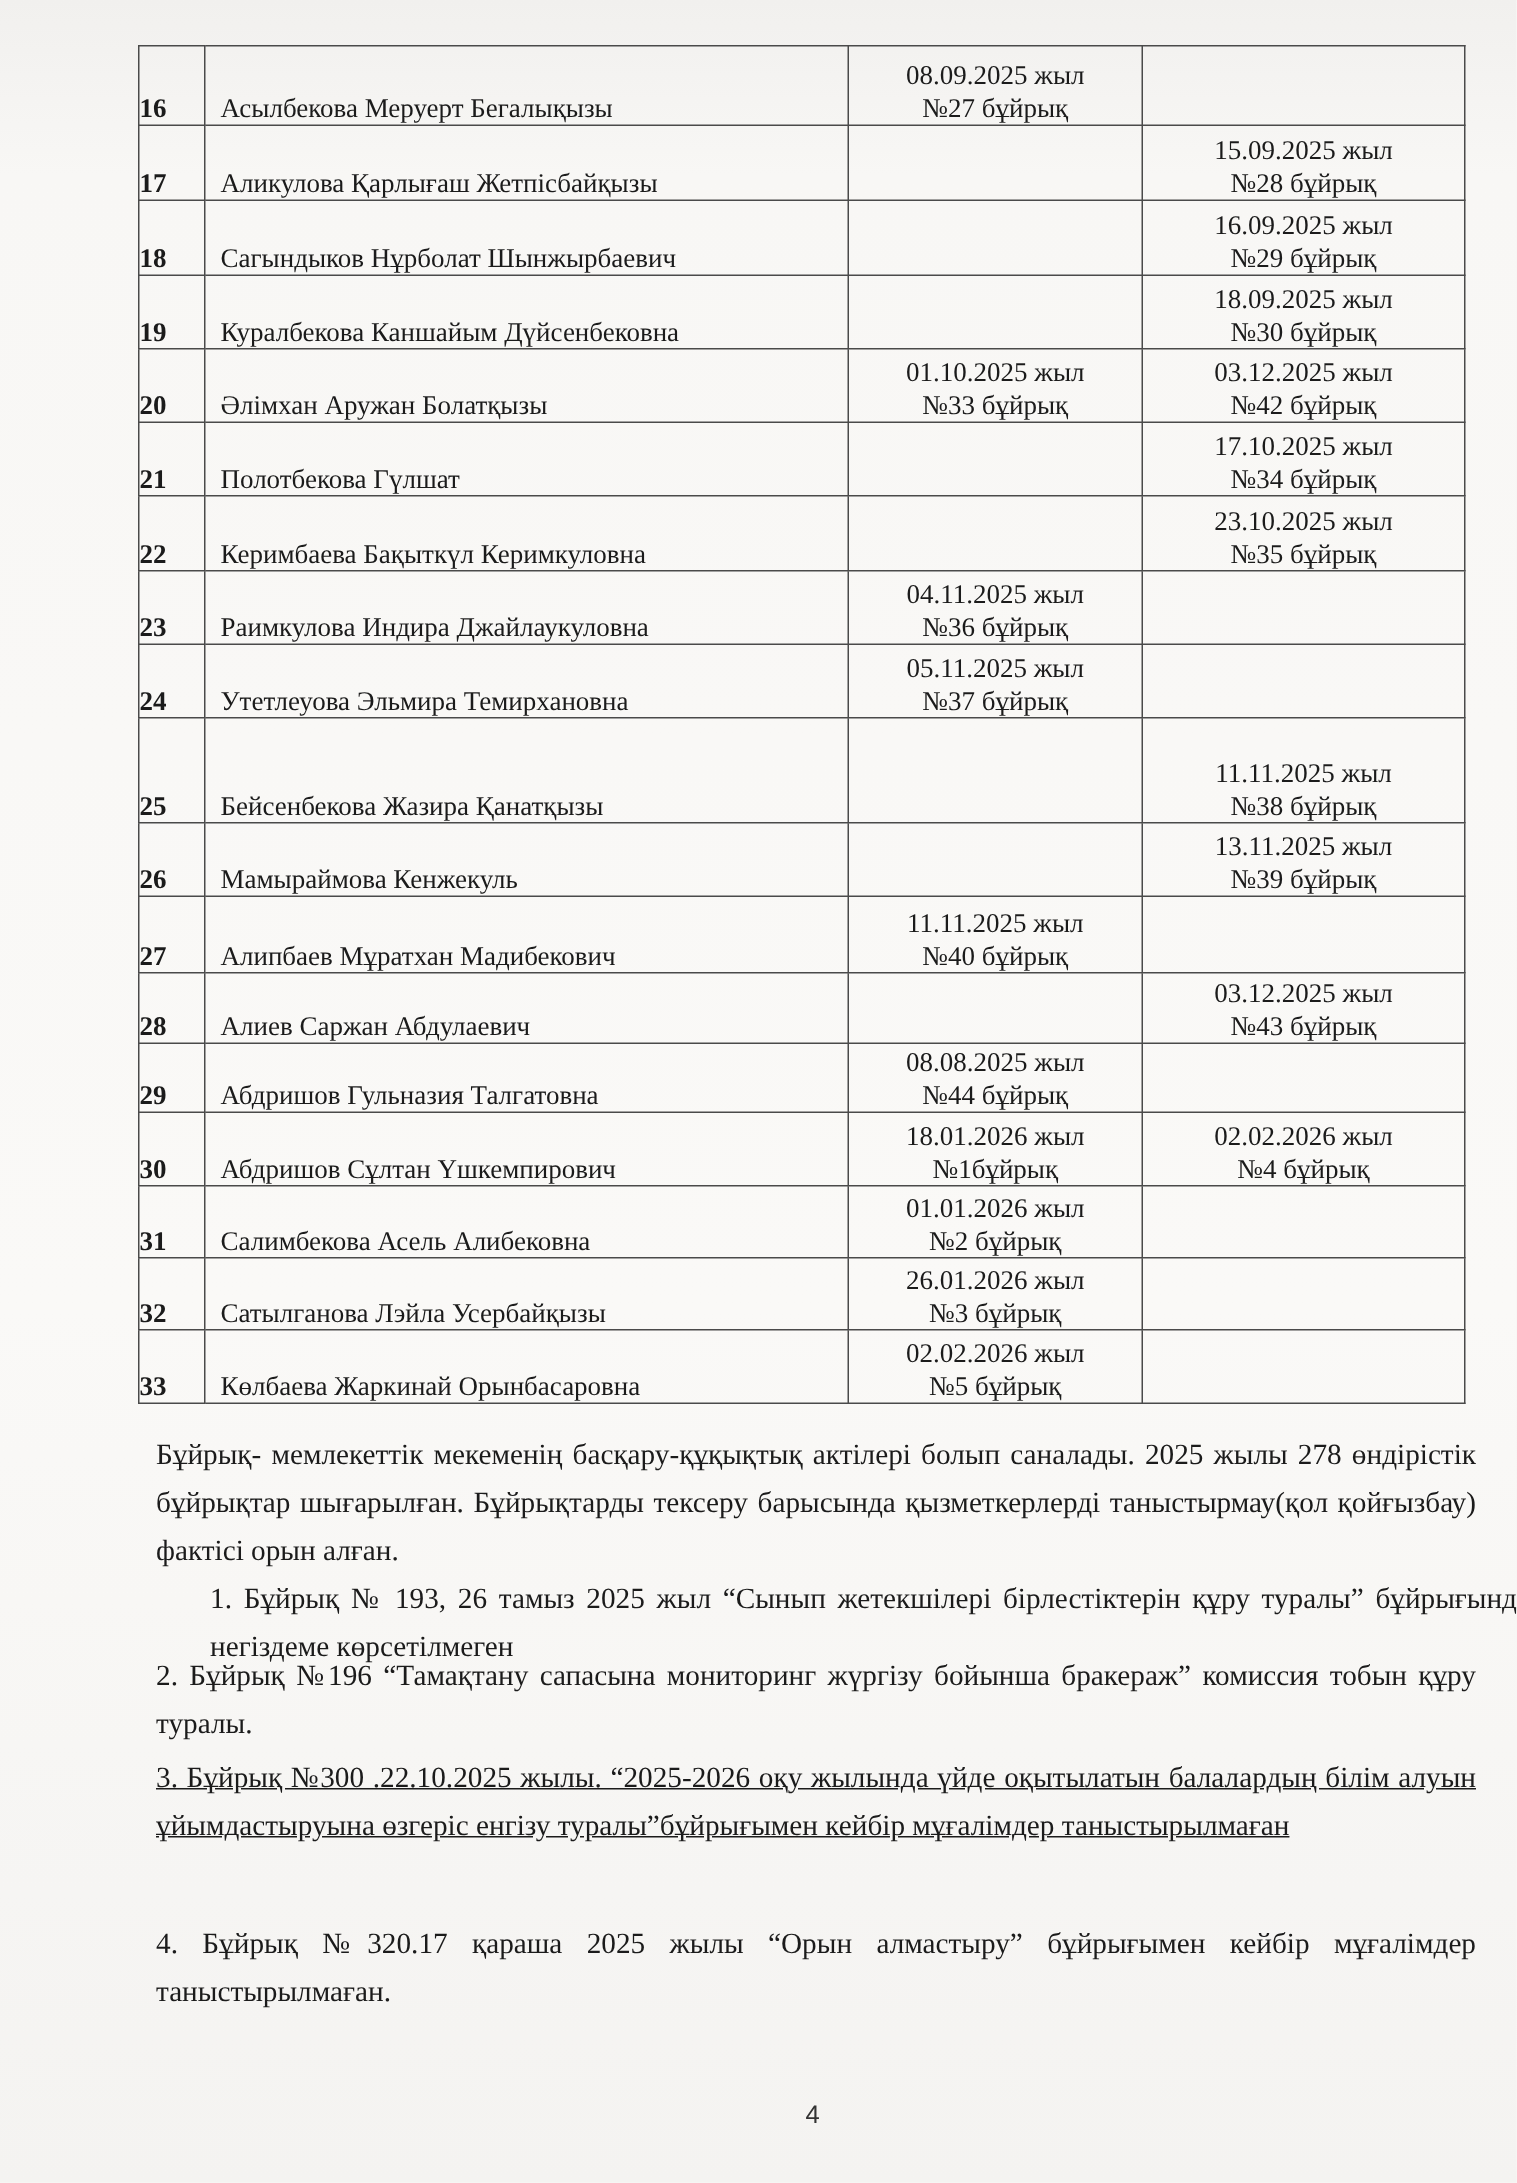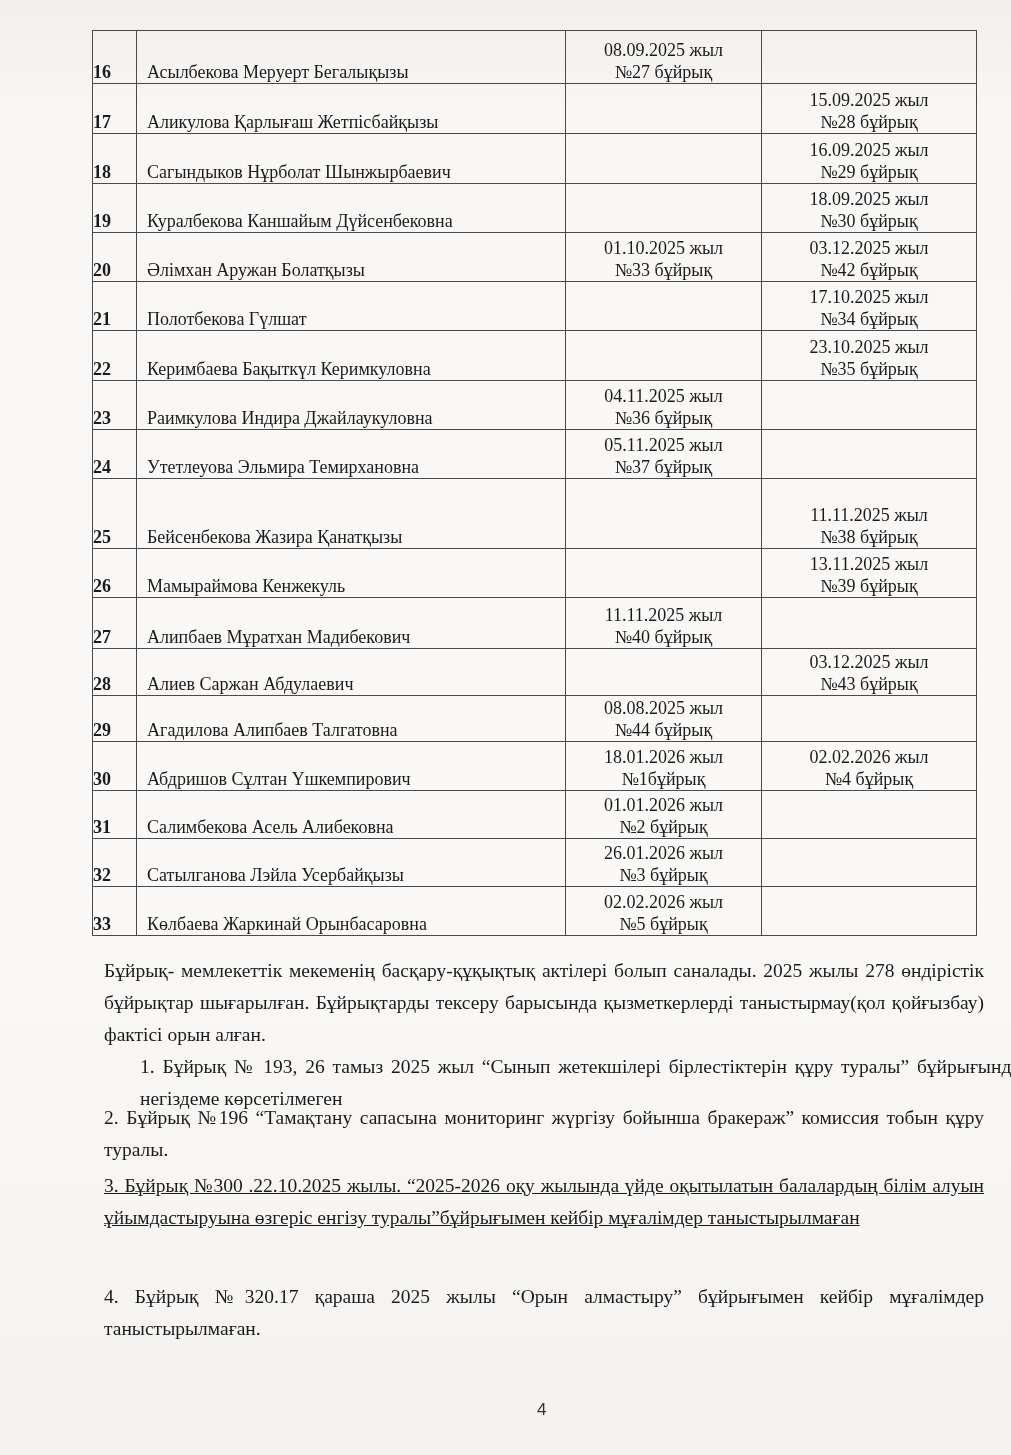--- a/index.html
+++ b/index.html
@@ -186,21 +186,21 @@
         <td class="num">28</td>
         <td class="name">Алиев Саржан Абдулаевич</td>
         <td class="date"></td>
         <td class="date date2">
           <span class="cell-line">03.12.2025 жыл</span>
           <span class="cell-line">№43 бұйрық</span>
         </td>
       </tr>
       <tr style="height: 46px;">
         <td class="num">29</td>
-        <td class="name">Агадилова Алипбаев Талгатовна</td>
+        <td class="name">Абдришов Гульназия Талгатовна</td>
         <td class="date">
           <span class="cell-line">08.08.2025 жыл</span>
           <span class="cell-line">№44 бұйрық</span>
         </td>
         <td class="date date2"></td>
       </tr>
       <tr style="height: 49px;">
         <td class="num">30</td>
         <td class="name">Абдришов Сұлтан Үшкемпирович</td>
         <td class="date">

